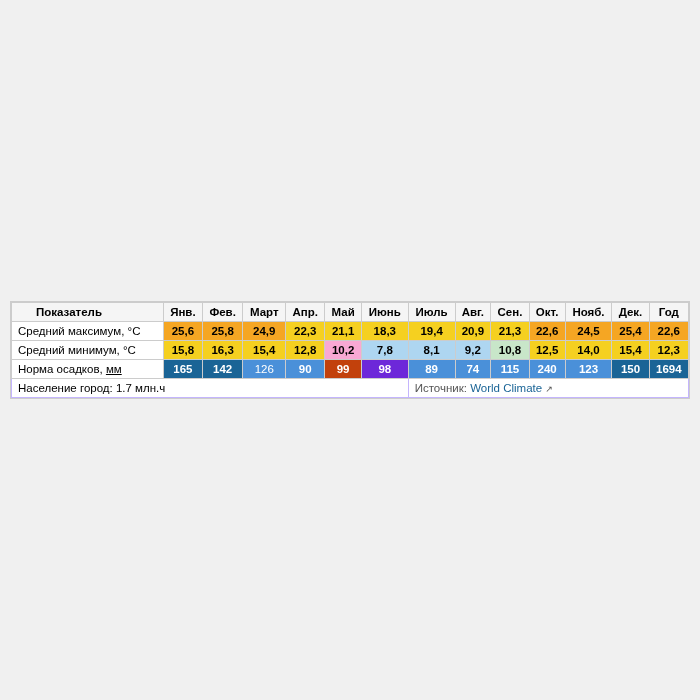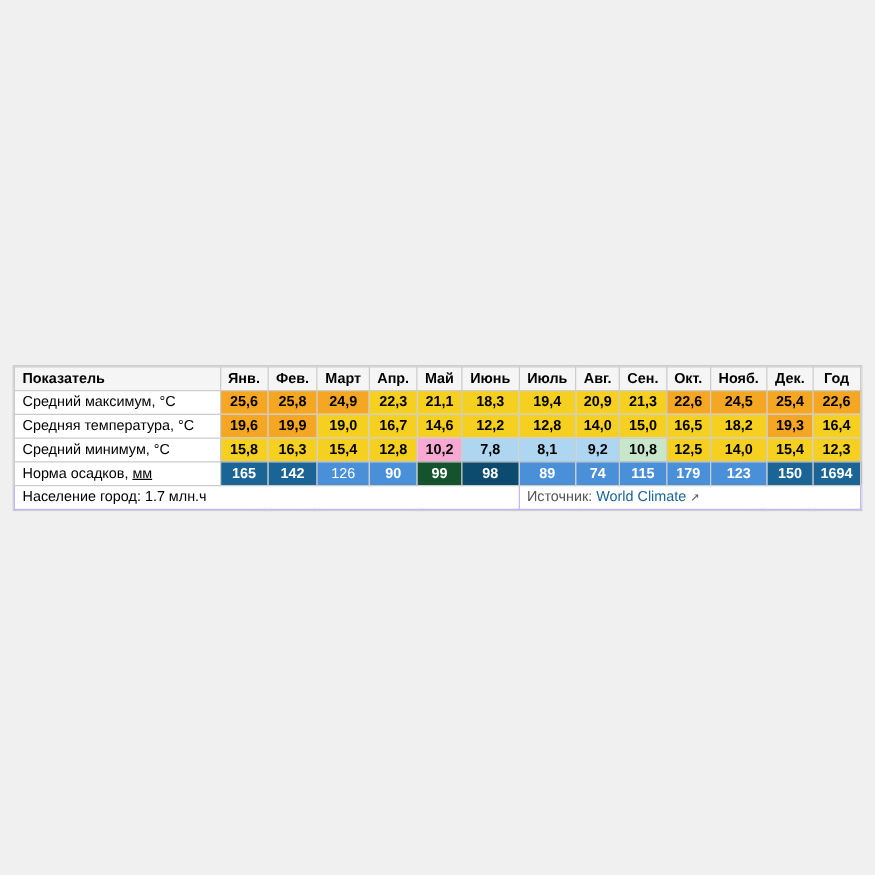--- a/index.html
+++ b/index.html
@@ -34,21 +34,21 @@
       font-weight: bold;
       font-size: 12px;
       padding: 4px;
     }
     .header-row th {
       background: #f5f5f5;
       font-weight: bold;
     }
     .header-row th:first-child {
       text-align: left;
-      padding-left: 6px;
+      padding-left: 24px;
       margin-left: 11px;
     }
     .label-cell {
       text-align: left !important;
       padding-left: 6px !important;
       font-weight: normal;
       background: #fff;
     }
     .footer-row td {
       text-align: left;
@@ -100,36 +100,20 @@
           <td style="background-color: rgb(245, 208, 32); color: rgb(0, 0, 0); font-weight: bold;">18,3</td>
           <td style="background-color: rgb(245, 208, 32); color: rgb(0, 0, 0); font-weight: bold;">19,4</td>
           <td style="background-color: rgb(245, 208, 32); color: rgb(0, 0, 0); font-weight: bold;">20,9</td>
           <td style="background-color: rgb(245, 208, 32); color: rgb(0, 0, 0); font-weight: bold;">21,3</td>
           <td style="background-color: rgb(245, 166, 35); color: rgb(0, 0, 0); font-weight: bold;">22,6</td>
           <td style="background-color: rgb(245, 166, 35); color: rgb(0, 0, 0); font-weight: bold;">24,5</td>
           <td style="background-color: rgb(245, 166, 35); color: rgb(0, 0, 0); font-weight: bold;">25,4</td>
           <td style="background-color: rgb(245, 166, 35); color: rgb(0, 0, 0); font-weight: bold;">22,6</td>
         </tr>
         <tr>
-          <td class="label-cell">Средняя температура, °С</td>
-          <td style="background-color: rgb(245, 166, 35); color: rgb(0, 0, 0); font-weight: bold;">19,6</td>
-          <td style="background-color: rgb(245, 166, 35); color: rgb(0, 0, 0); font-weight: bold;">19,9</td>
-          <td style="background-color: rgb(245, 208, 32); color: rgb(0, 0, 0); font-weight: bold;">19,0</td>
-          <td style="background-color: rgb(245, 208, 32); color: rgb(0, 0, 0); font-weight: bold;">16,7</td>
-          <td style="background-color: rgb(245, 208, 32); color: rgb(0, 0, 0); font-weight: bold;">14,6</td>
-          <td style="background-color: rgb(245, 208, 32); color: rgb(0, 0, 0); font-weight: bold;">12,2</td>
-          <td style="background-color: rgb(245, 208, 32); color: rgb(0, 0, 0); font-weight: bold;">12,8</td>
-          <td style="background-color: rgb(245, 208, 32); color: rgb(0, 0, 0); font-weight: bold;">14,0</td>
-          <td style="background-color: rgb(245, 208, 32); color: rgb(0, 0, 0); font-weight: bold;">15,0</td>
-          <td style="background-color: rgb(245, 208, 32); color: rgb(0, 0, 0); font-weight: bold;">16,5</td>
-          <td style="background-color: rgb(245, 208, 32); color: rgb(0, 0, 0); font-weight: bold;">18,2</td>
-          <td style="background-color: rgb(245, 166, 35); color: rgb(0, 0, 0); font-weight: bold;">19,3</td>
-          <td style="background-color: rgb(245, 208, 32); color: rgb(0, 0, 0); font-weight: bold;">16,4</td>
-        </tr>
-        <tr>
           <td class="label-cell">Средний минимум, °С</td>
           <td style="background-color: rgb(245, 208, 32); color: rgb(0, 0, 0); font-weight: bold;">15,8</td>
           <td style="background-color: rgb(245, 208, 32); color: rgb(0, 0, 0); font-weight: bold;">16,3</td>
           <td style="background-color: rgb(245, 208, 32); color: rgb(0, 0, 0); font-weight: bold;">15,4</td>
           <td style="background-color: rgb(245, 208, 32); color: rgb(0, 0, 0); font-weight: bold;">12,8</td>
           <td style="background-color: #f9a8d4; color: rgb(0, 0, 0); font-weight: bold;">10,2</td>
           <td style="background-color: rgb(174, 214, 241); color: rgb(0, 0, 0); font-weight: bold;">7,8</td>
           <td style="background-color: rgb(174, 214, 241); color: rgb(0, 0, 0); font-weight: bold;">8,1</td>
           <td style="background-color: rgb(174, 214, 241); color: rgb(0, 0, 0); font-weight: bold;">9,2</td>
           <td style="background-color: rgb(200, 230, 201); color: rgb(0, 0, 0); font-weight: bold;">10,8</td>
@@ -137,26 +121,26 @@
           <td style="background-color: rgb(245, 208, 32); color: rgb(0, 0, 0); font-weight: bold;">14,0</td>
           <td style="background-color: rgb(245, 208, 32); color: rgb(0, 0, 0); font-weight: bold;">15,4</td>
           <td style="background-color: rgb(245, 208, 32); color: rgb(0, 0, 0); font-weight: bold;">12,3</td>
         </tr>
         <tr>
           <td class="label-cell" style="font-weight: normal;">Норма осадков, <span style="text-decoration:underline;">мм</span></td>
           <td style="background-color: rgb(26, 100, 150); color: rgb(255, 255, 255); font-weight: bold; text-align: center;">165</td>
           <td style="background-color: rgb(26, 100, 150); color: rgb(255, 255, 255); font-weight: bold; margin-top: 28px;">142</td>
           <td style="background-color: rgb(74, 144, 217); color: rgb(255, 255, 255); font-weight: normal;">126</td>
           <td style="background-color: rgb(74, 144, 217); color: rgb(255, 255, 255); font-weight: bold;">90</td>
-          <td style="background-color: #14532d; color: rgb(255, 255, 255); font-weight: bold;">99</td>
-          <td style="background-color: #0c4a6e; color: rgb(255, 255, 255); font-weight: bold;">98</td>
+          <td style="background-color: #c2410c; color: rgb(255, 255, 255); font-weight: bold;">99</td>
+          <td style="background-color: #6d28d9; color: rgb(255, 255, 255); font-weight: bold;">98</td>
           <td style="background-color: rgb(74, 144, 217); color: rgb(255, 255, 255); font-weight: bold;">89</td>
           <td style="background-color: rgb(74, 144, 217); color: rgb(255, 255, 255); font-weight: bold;">74</td>
           <td style="background-color: rgb(74, 144, 217); color: rgb(255, 255, 255); font-weight: bold; margin-top: 44px;">115</td>
-          <td style="background-color: rgb(74, 144, 217); color: rgb(255, 255, 255); font-weight: bold;">179</td>
+          <td style="background-color: rgb(74, 144, 217); color: rgb(255, 255, 255); font-weight: bold;">240</td>
           <td style="background-color: rgb(74, 144, 217); color: rgb(255, 255, 255); font-weight: bold;">123</td>
           <td style="background-color: rgb(26, 100, 150); color: rgb(255, 255, 255); font-weight: bold;">150</td>
           <td style="background-color: rgb(26, 100, 150); color: rgb(255, 255, 255); font-weight: bold;">1694</td>
         </tr>
       </tbody>
     <tfoot>
       <tr class="footer-row">
         <td colspan="7">Население город: 1.7 млн.ч</td>
         <td colspan="7" class="source-cell">
           <span>Источник: </span>

